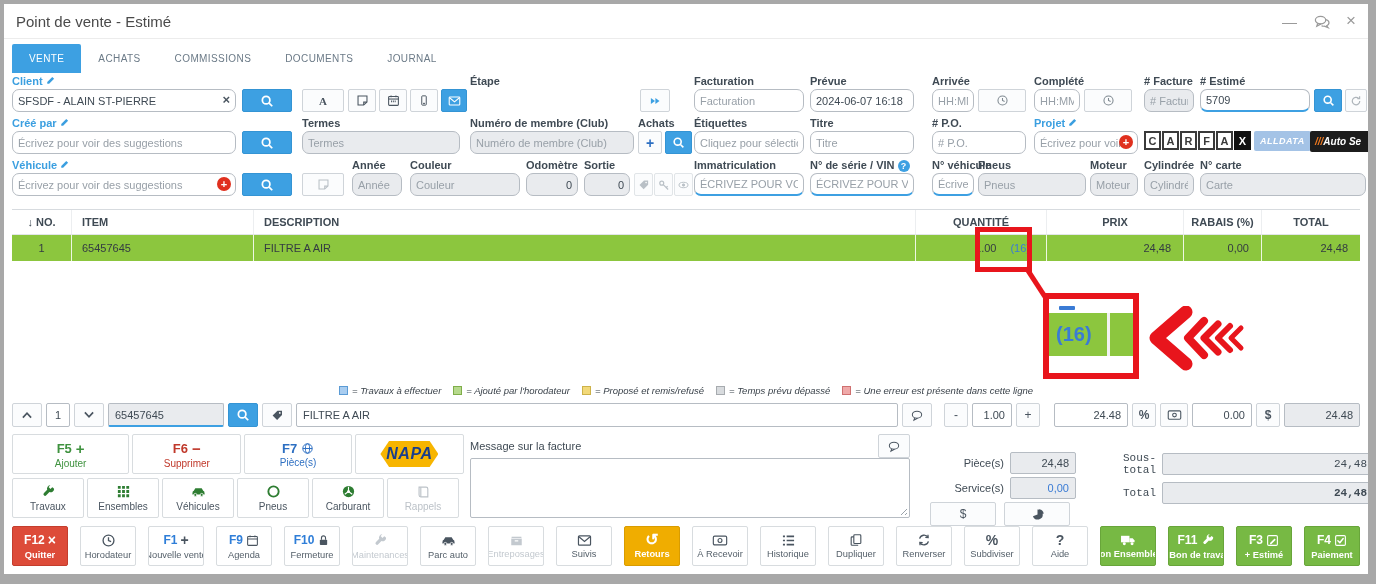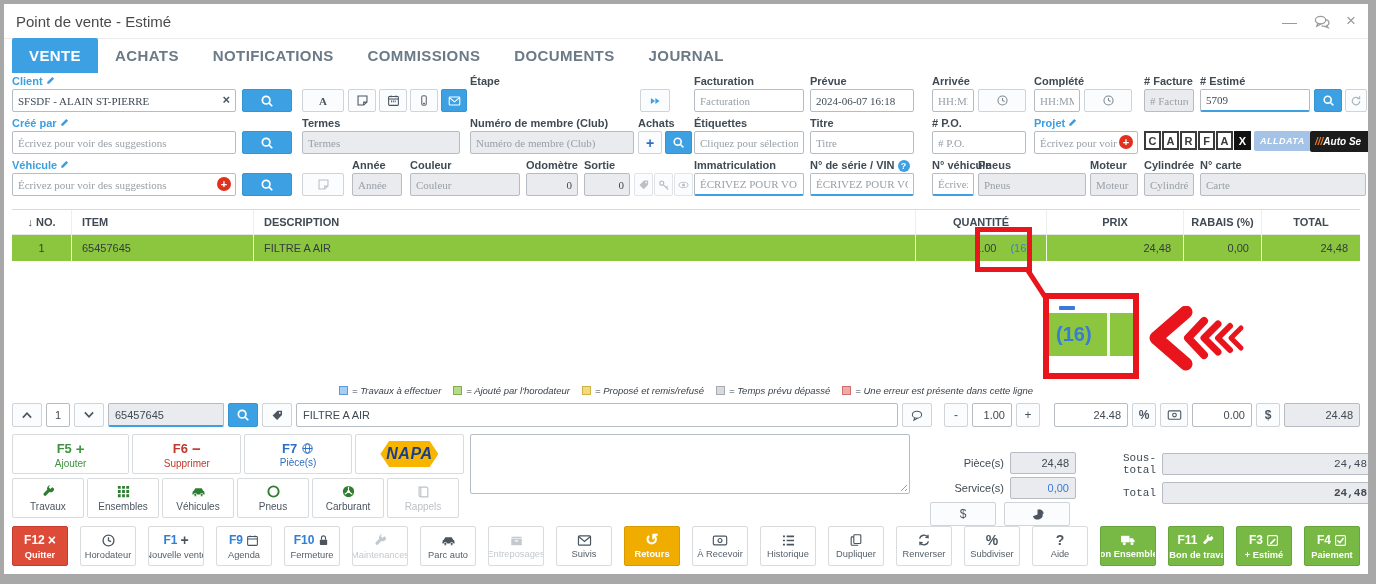--- a/index.html
+++ b/index.html
@@ -5,30 +5,30 @@
   html,body{margin:0;padding:0;background:#9a9a9a;font-family:"Liberation Sans",sans-serif;}
   .window{width:1376px;height:584px;box-sizing:border-box;border:solid #a8a8a8;border-width:4px 8px 10px 4px;
     background:#fff;position:relative;overflow:hidden;}
   
   .titlebar{height:34px;display:flex;align-items:center;padding:0 12px;border-bottom:1px solid #ececec;}
   .title{font-size:15px;color:#4a4a4a;}
   .win-controls{margin-left:auto;display:flex;align-items:center;gap:16px;color:#9a9a9a;font-size:15px;}
   .win-controls span{cursor:pointer;}
   
   .tabs{display:flex;align-items:flex-end;padding:4px 8px 0;height:34px;box-sizing:border-box;}
-  .tab{padding:9px 17px;font-size:15px;font-weight:bold;color:#6b7a87;letter-spacing:.4px;cursor:pointer;}
+  .tab{padding:9px 17px;font-size:10px;font-weight:normal;color:#6b7a87;letter-spacing:.4px;cursor:pointer;}
   .tab.active{background:#3da0e2;color:#fff;border-radius:2px 2px 0 0;}
   
   .form{position:relative;height:132px;font-size:11px;}
   .lbl{position:absolute;font-size:11px;font-weight:bold;color:#3f4a54;white-space:nowrap;}
   .lbl.link{color:#3b9fe0;cursor:pointer;}
   .l1{top:2px}.l2{top:44px}.l3{top:86px}
   .r1{top:16px}.r2{top:58px}.r3{top:100px}
-  .inp{position:absolute;height:23px;box-sizing:border-box;border:1px solid #b6bcc3;border-radius:2px;
-    font-family:Liberation Serif, serif;font-size:11px;color:#3f4a54;padding:0 5px;background:#fff;outline:none;}
+  .inp{position:absolute;height:23px;box-sizing:border-box;border:1px solid #b6bcc3;border-radius:7px;
+    font-family:Liberation Sans, sans-serif;font-size:11px;color:#3f4a54;padding:0 5px;background:#fff;outline:none;}
   .inp::placeholder{color:#98a0a8;opacity:1;}
   .inp.grey{background:#e9ebee;}
   .inp.bl{border-bottom:2px solid #3da0e2;}
   .inp.num{text-align:right;}
   .fldwrap{position:absolute;height:23px;}
   .fldwrap .inp{position:relative;width:100%;height:100%;}
   .badge-x{position:absolute;right:6px;top:4px;color:#4a5560;font-weight:bold;font-size:13px;line-height:14px;cursor:pointer;}
   .badge-plus{position:absolute;right:5px;top:4px;width:14px;height:14px;border-radius:50%;background:#e0301e;
     color:#fff;font-weight:bold;font-size:11px;line-height:14px;text-align:center;cursor:pointer;}
   .btn{position:absolute;height:23px;box-sizing:border-box;border:1px solid #cfd4d9;border-radius:2px;
@@ -160,21 +160,20 @@
             <path d="M13.5 5.5 a4.5 3.5 0 0 1 1 6.5 l1.5 2 -4 -1.5 a6 6 0 0 1 -3 -.5"></path>
         </svg>
       </span>
       <span style="font-size:17px;">×</span>
     </div>
   </div>
 
   <div class="tabs">
     <div class="tab active">VENTE</div>
     <div class="tab">ACHATS</div>
-    <div class="tab">NOTIFICATIONS</div>
     <div class="tab">COMMISSIONS</div>
     <div class="tab">DOCUMENTS</div>
     <div class="tab">JOURNAL</div>
   </div>
 
   <div class="form">
 
     <div class="lbl link l1" style="left:8px"><span>Client</span> <svg style="display:inline" width="10" height="10" viewBox="0 0 16 16">
           <path d="M2 11 L10 3 L13 6 L5 14 L2 14z" fill="#3b9fe0"></path>
         </svg></div>
@@ -552,20 +551,29 @@
           <svg width="14" height="14" viewBox="0 0 16 16" fill="none" stroke="#bcc2c8" stroke-width="1.3">
               <path d="M3.5 2.5 h8 a2 2 0 0 1 2 2 v9 h-8 a2 2 0 0 1 -2 -2z"></path>
               <line x1="5.5" y1="2.5" x2="5.5" y2="13.5"></line>
             </svg>
           <span>Rappels</span>
         </div>
       </div>
     </div>
 
     <div class="msg">
+      <div class="msg-head">
+        <span class="msg-label">Message sur la facture</span>
+        <div class="msg-chat">
+          <svg width="14" height="13" viewBox="0 0 18 15" fill="none" stroke="#4a5560" stroke-width="1.3">
+              <ellipse cx="9" cy="6.5" rx="6" ry="4.5"></ellipse>
+              <path d="M6 10.5 L5 13.5 L9.5 11"></path>
+            </svg>
+        </div>
+      </div>
       <div class="msg-box">
           <div class="rsz"></div>
         </div>
     </div>
 
     <div class="tot">
       <div style="position:absolute;left:0;top:18px;">
         <div class="trow2">
             <span class="tlab">Pièce(s)</span>
             <input class="tval" style="width: 66px;" value="24,48">

